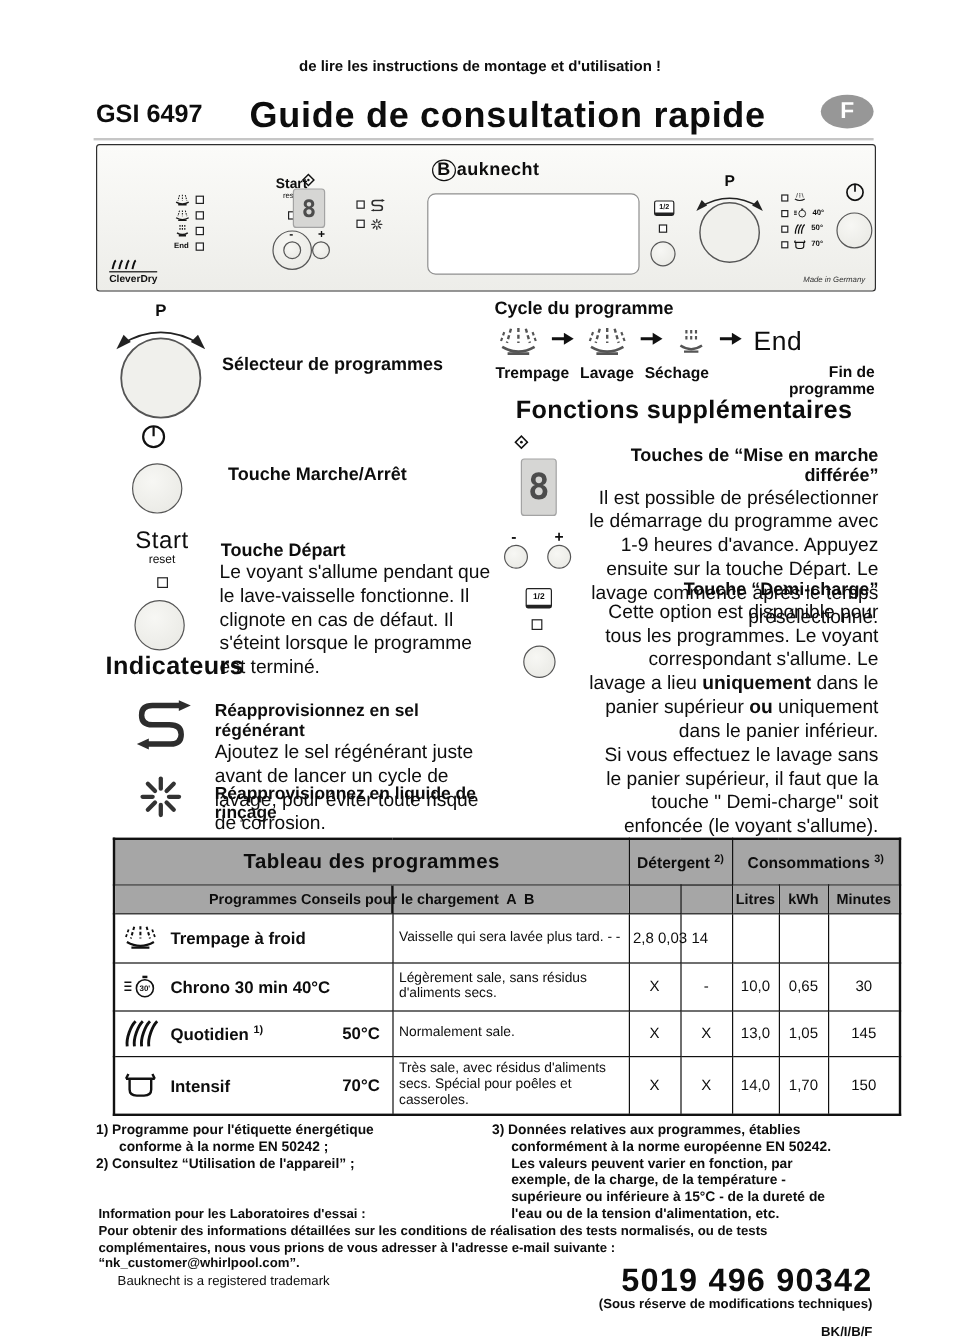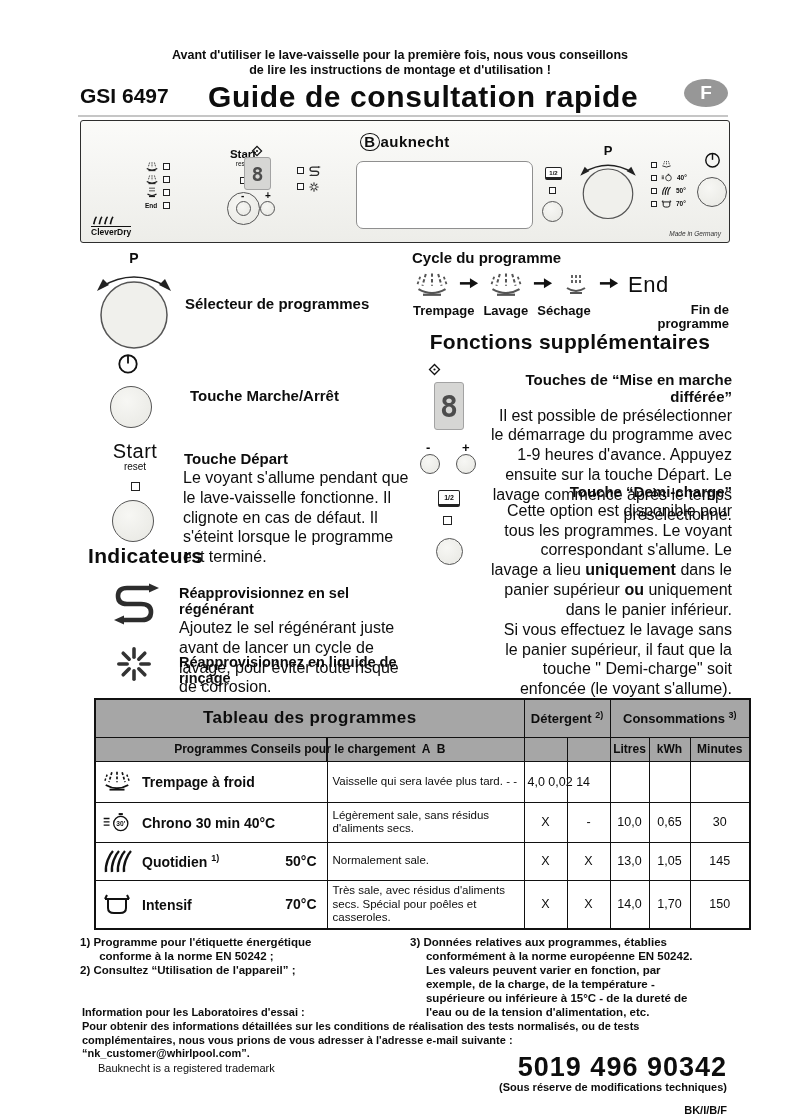--- a/index.html
+++ b/index.html
@@ -96,21 +96,20 @@
   .partnum{font-size:27px;font-weight:bold;letter-spacing:1px;}
   .disclaimer{font-size:11px;font-weight:bold;}
   .code{font-size:11px;font-weight:bold;}
 </style>
 </head>
 <body>
 
 <div id="page">
 
   <div class="abs notice">
-    <div>Avant d'utiliser le lave-vaisselle pour la première fois, nous vous conseillons</div>
     <div>de lire les instructions de montage et d'utilisation !</div>
   </div>
   <div class="abs model">GSI 6497</div>
   <div class="abs main-title">Guide de consultation rapide</div>
   <div class="abs f-badge">F</div>
   <div class="abs hr-top"></div>
 
   <div class="abs panel">
     <div class="abs brand"><span class="bk-b">B</span><span>auknecht</span></div>
 
@@ -481,21 +480,21 @@
                       <path d="M8 22 h16" stroke-width="2"></path>
                     </g>
                   </svg>
                 </span>
                 <span class="pname"><span>Trempage à froid</span><sup></sup></span>
                 <span class="ptemp"></span>
               </div>
             </td>
         <td class="cell-desc">Vaisselle qui sera lavée plus tard. - -</td>
         <td class="cell-val rel">
-              <span class="ovf">4,0 0,02 14</span>
+              <span class="ovf">2,8 0,03 14</span>
             </td>
         <td class="cell-val"></td>
         <td class="cell-val"></td>
         <td class="cell-val"></td>
         <td class="cell-val"></td>
       </tr>
       <tr style="height:40px;">
         <td class="cell-name">
               <div class="name-flex">
                 <span class="picon">

